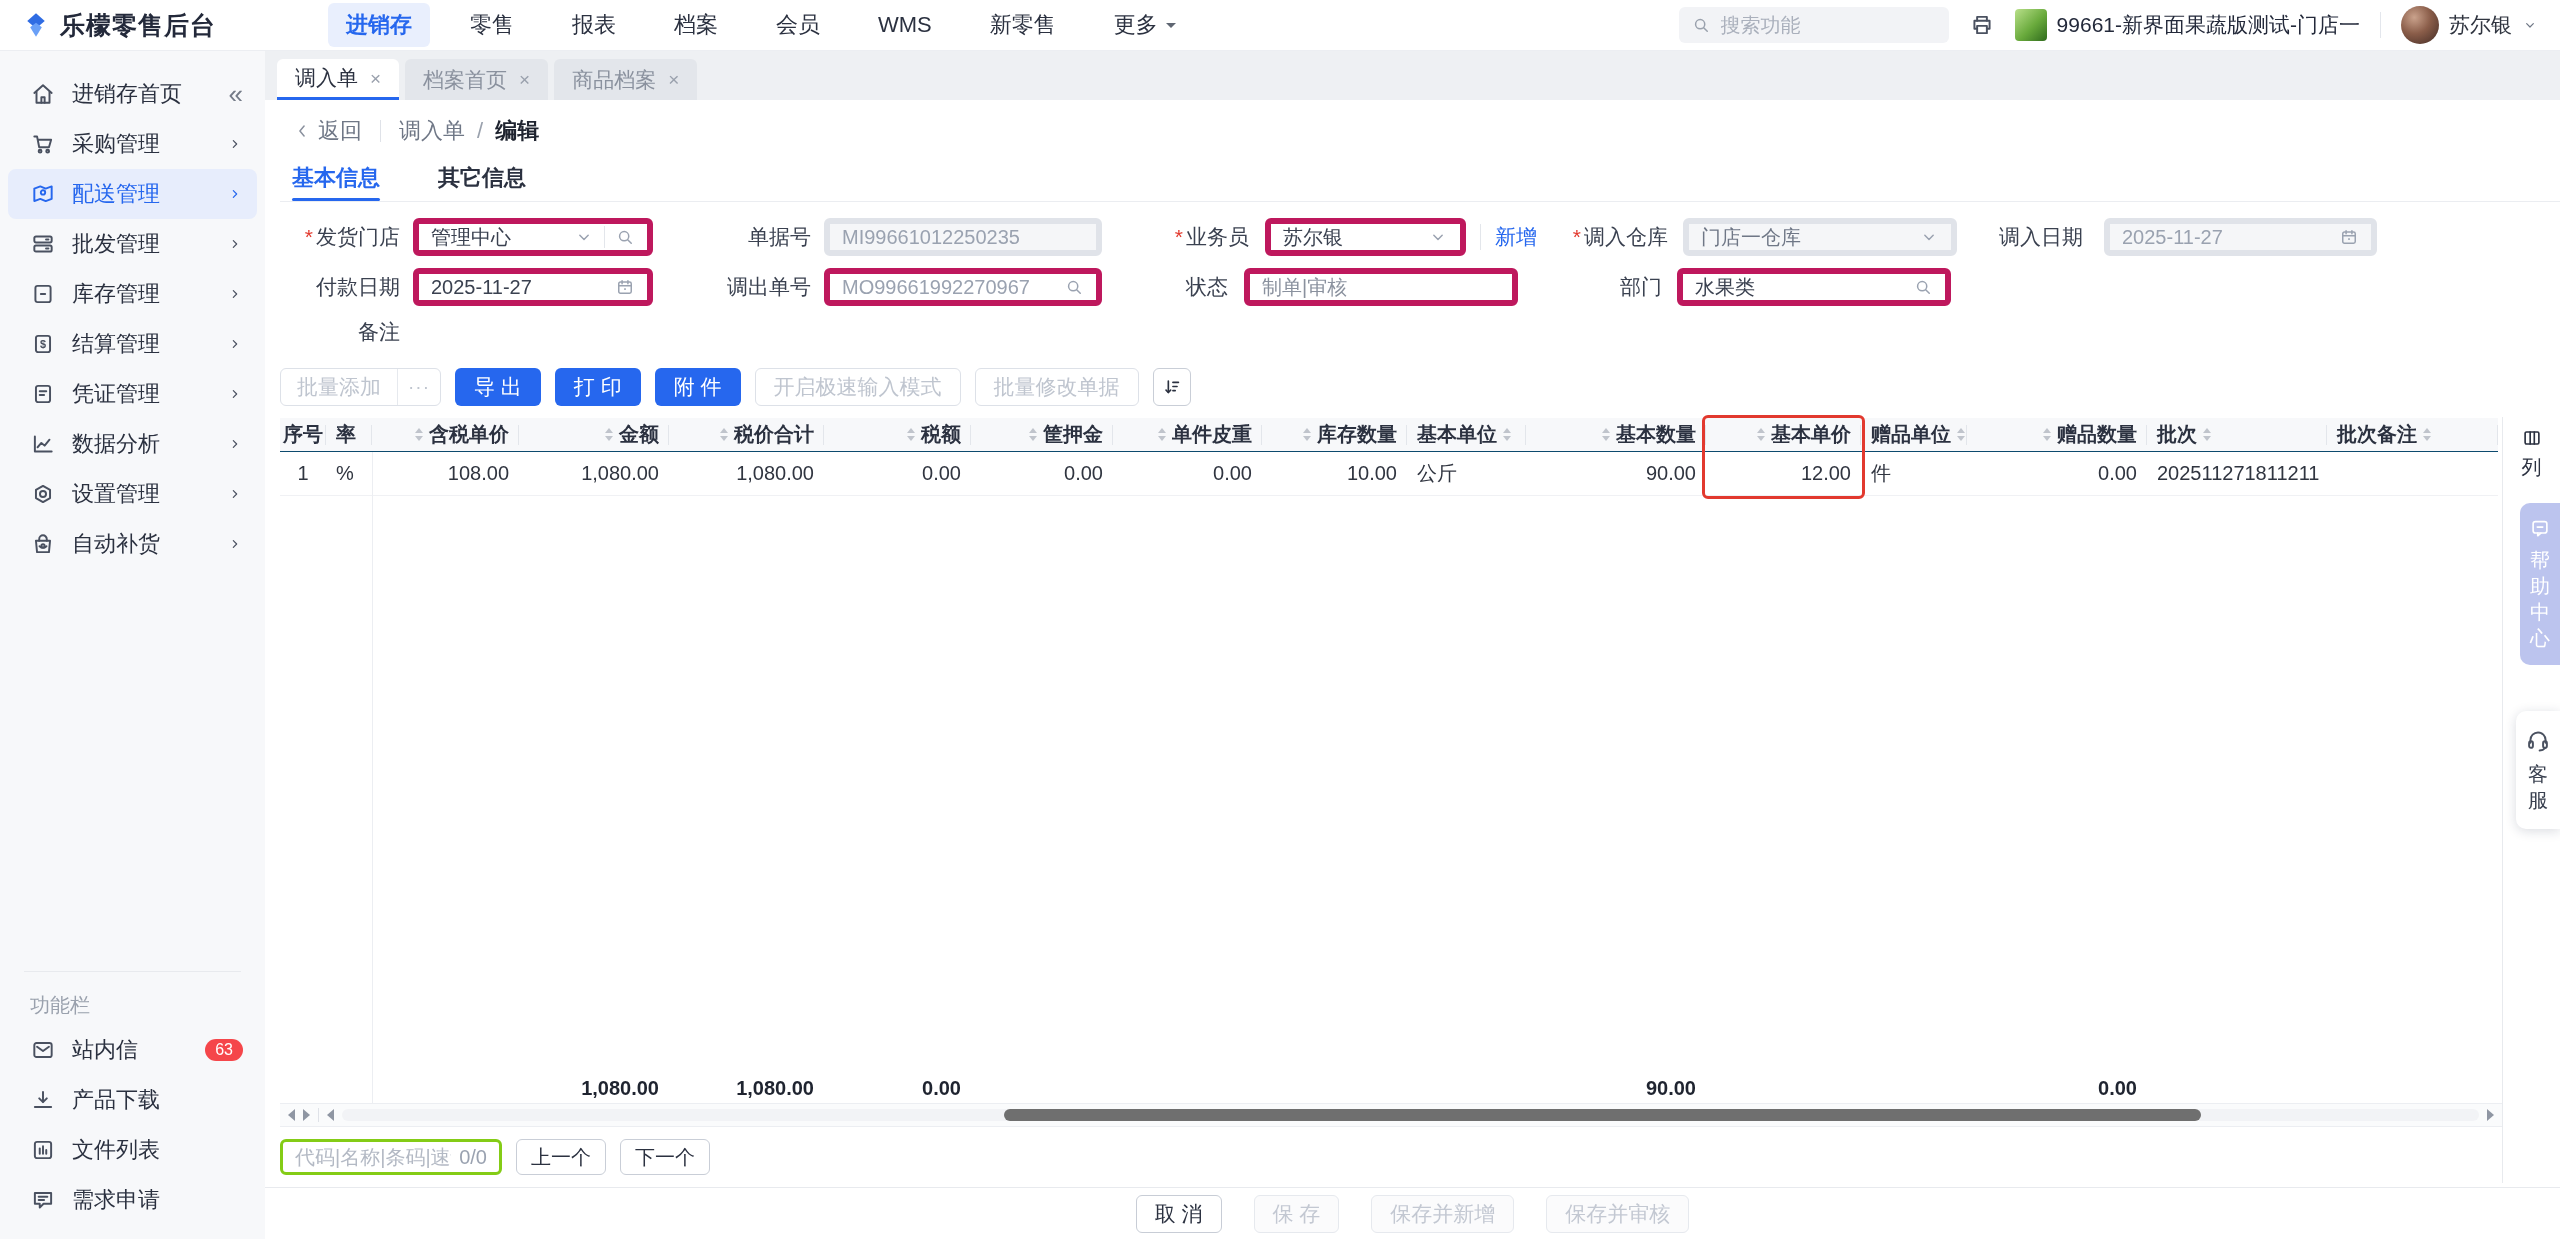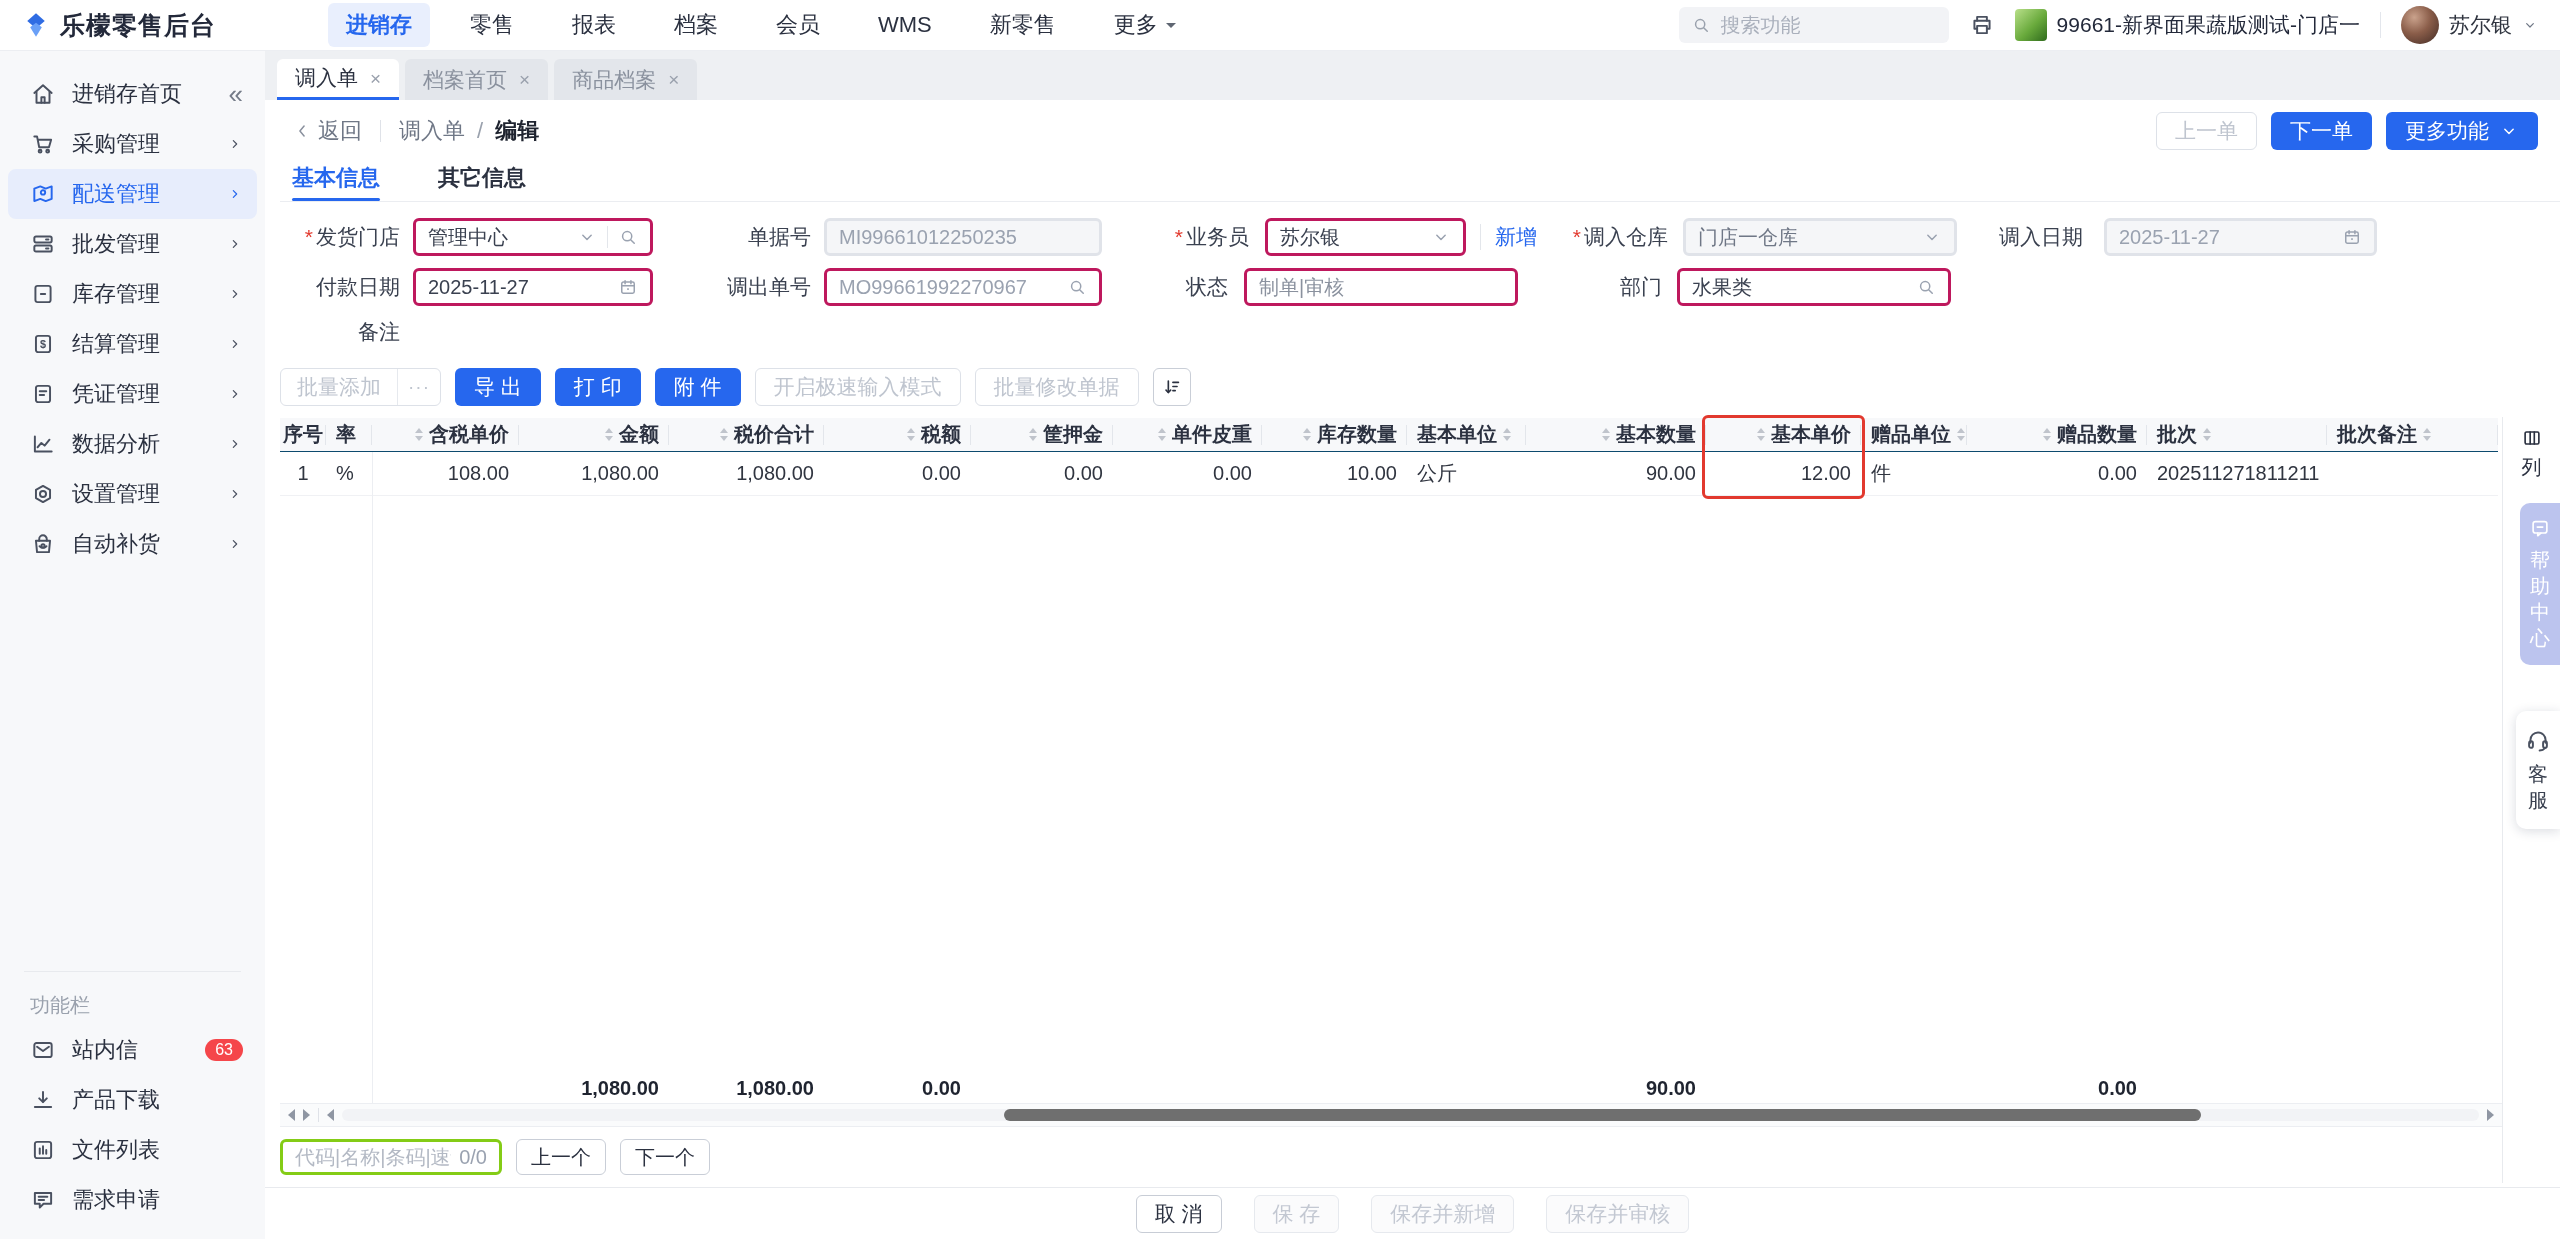--- a/index.html
+++ b/index.html
@@ -95,21 +95,21 @@
   .info-tab.active { color:#2667ee; }
   .info-tab.active::after { content:""; position:absolute; left:0; right:0; bottom:0;
     height:3px; background:#2667ee; border-radius:2px; }
 
   
   .form { padding:16px 0 2px; }
   .form-row { display:flex; align-items:center; margin-bottom:12px; }
   .f-label { font-size:21px; color:#3a4150; text-align:right; flex-shrink:0; white-space:nowrap; }
   .f-label.required::before { content:"*"; color:#e2392e; margin-right:3px; }
   .lw120{width:120px}.lw126{width:126px}.lw131{width:131px}.lw144{width:144px}.lw147{width:147px}.lw158{width:158px}
-  .input { height:38px; border:3px solid #be185d; border-radius:6px; display:flex;
+  .input { height:38px; border:6px solid #be185d; border-radius:6px; display:flex;
     align-items:center; padding:0 12px; font-size:20px; color:#3a4150; background:#fff;
     margin-left:13px; flex-shrink:0; }
   .input .val { flex:1; white-space:nowrap; overflow:hidden; }
   .input input { border:none; outline:none; background:transparent; font:inherit;
     color:inherit; width:100%; padding:0; }
   .input input::placeholder { color:#b3b9c4; }
   .input .ic { color:#9aa2b0; }
   .input.disabled { background:#f5f6f8; color:#9aa2b0; border-color:#e0e3e9; }
   .input.dim { color:#6f7786; }
   .gray-val { color:#9aa2b0; }
@@ -492,32 +492,20 @@
               <svg viewBox="0 0 24 24" fill="none" stroke="currentColor" stroke-width="1.8" stroke-linecap="round" stroke-linejoin="round">
                 <path d="M14.5 6 L9.5 12 L14.5 18"></path>
               </svg>
             </span>
           <span>返回</span>
         </span>
         <span class="crumb-divider"></span>
         <span class="crumb-parent">调入单</span>
         <span class="crumb-sep">/</span>
         <span class="crumb-current">编辑</span>
-        <div class="header-actions">
-          <button class="btn btn-disabled">上一单</button>
-          <button class="btn btn-primary">下一单</button>
-          <button class="btn btn-primary">
-            <span>更多功能</span>
-            <span class="ic ic20" style="margin-left:10px">
-                <svg viewBox="0 0 24 24" fill="none" stroke="currentColor" stroke-width="1.8" stroke-linecap="round" stroke-linejoin="round">
-                  <path d="M7 10 L12 15 L17 10"></path>
-                </svg>
-              </span>
-          </button>
-        </div>
       </div>
 
       <div class="info-tabs" id="infoTabs">
           <div class="info-tab active">基本信息</div>
           <div class="info-tab">其它信息</div>
         </div>
 
       <div class="form">
         <div class="form-row">
           <span class="f-label lw120 required">发货门店</span>

